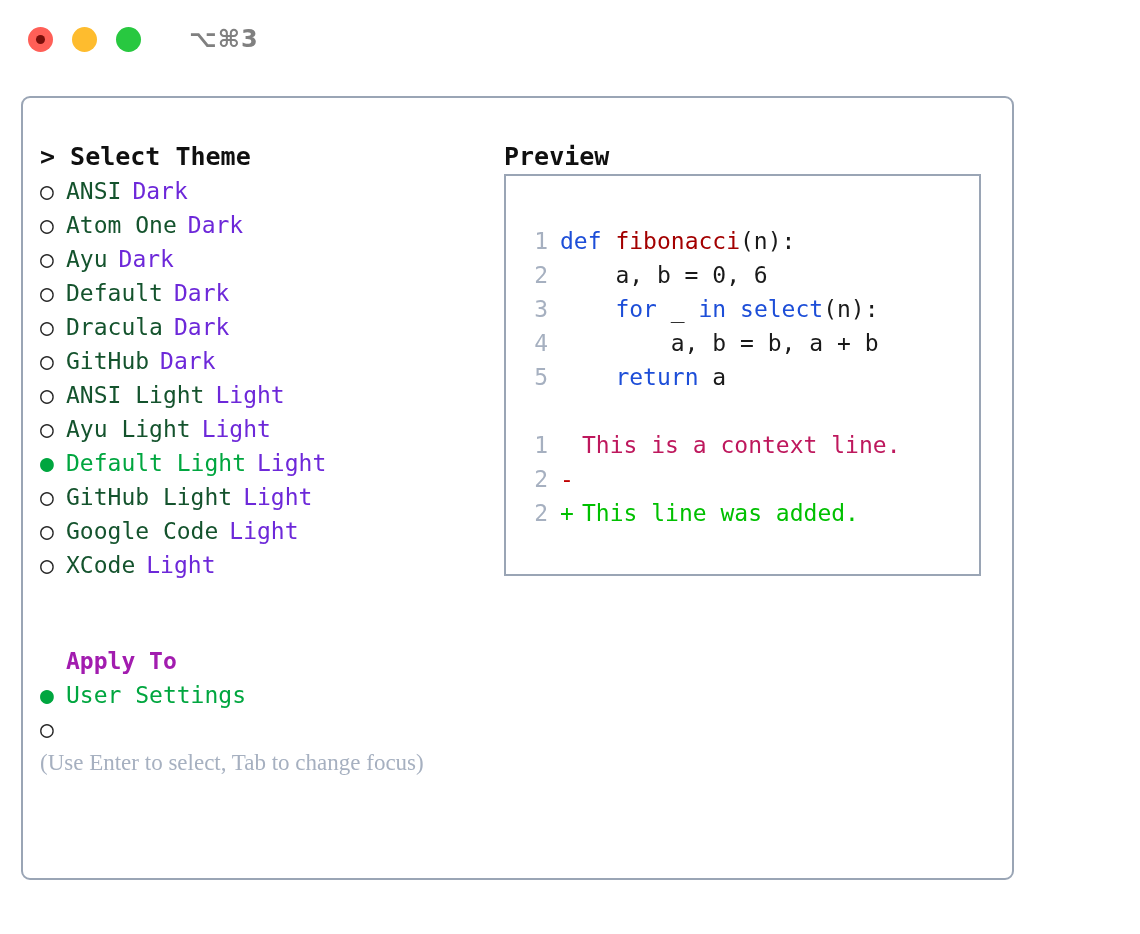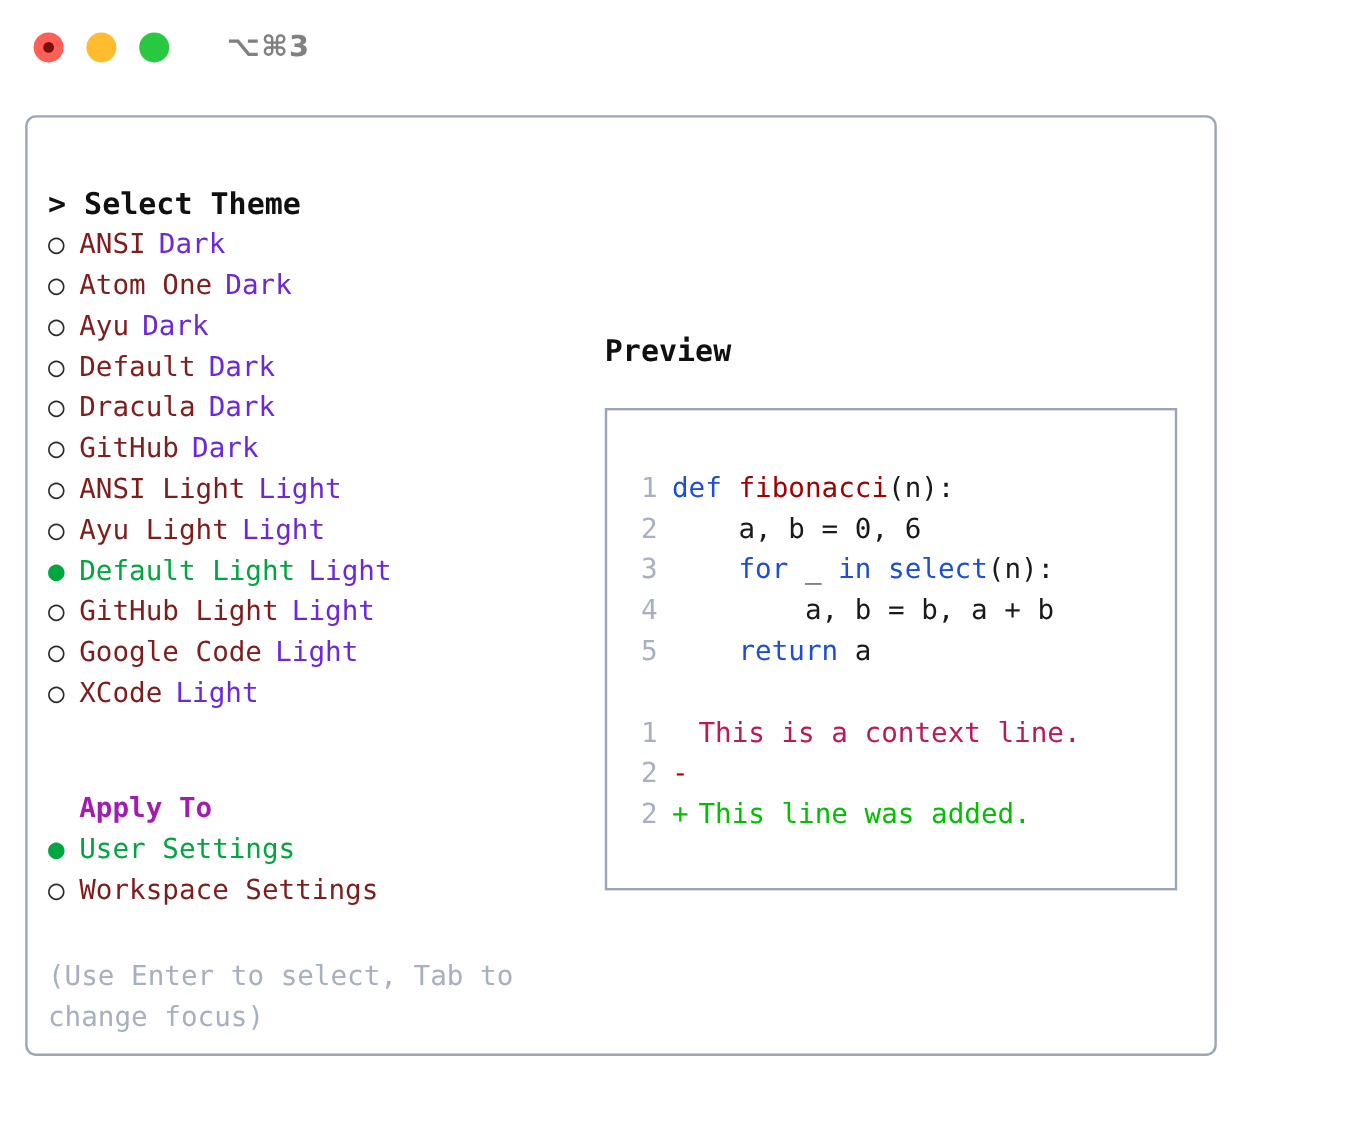--- a/index.html
+++ b/index.html
@@ -78,21 +78,20 @@
     border-radius: 9px;
     box-sizing: border-box;
     background: #ffffff;
   }
 
   .panel-inner {
     display: flex;
     padding: 42px 0 0 0;
     height: 100%;
     box-sizing: border-box;
-    align-items: center;
   }
 
   
   .left-col {
     width: 470px;
     padding-left: 17px;
     box-sizing: border-box;
   }
 
   .list-header {
@@ -117,58 +116,57 @@
   }
   .bullet {
     width: 26px;
     flex: 0 0 26px;
     font-size: 23px;
     color: #2b2b2b;
     line-height: 34px;
   }
   .bullet.sel { color: #00a63f; }
   .row-label {
-    color: #7f1d1d;
+    color: #14532d;
   }
   .row.selected .row-label { color: #00a63f; }
   .row-tag {
     color: #6d28d9;
     margin-left: 11px;
   }
 
   .apply-header {
     font-size: 23px;
     font-weight: bold;
     color: #a21caf;
     line-height: 34px;
     padding-left: 26px;
     white-space: pre;
   }
   .spacer-block { height: 62px; }
 
   .hint {
-    margin-top: 38px;
     font-size: 23px;
     line-height: 34px;
     color: #a6b0c0;
     max-width: 410px;
+    font-family: Liberation Serif, serif;
   }
 
   
   .right-col {
     flex: 1;
     padding-left: 11px;
     box-sizing: border-box;
   }
   .preview-title {
     font-size: 25px;
     font-weight: bold;
     color: #101010;
     line-height: 34px;
-    margin-bottom: 30px;
     white-space: pre;
   }
   .preview-box {
     width: 477px;
     height: 402px;
     border: 2px solid #9aa5b5;
     box-sizing: border-box;
     background: #ffffff;
     padding: 48px 0 0 18px;
   }
@@ -238,21 +236,21 @@
             <li class="row"><span class="bullet">○</span><span class="row-label">GitHub Light</span><span class="row-tag">Light</span></li>
             <li class="row"><span class="bullet">○</span><span class="row-label">Google Code</span><span class="row-tag">Light</span></li>
             <li class="row"><span class="bullet">○</span><span class="row-label">XCode</span><span class="row-tag">Light</span></li>
           </ul>
 
         <div class="spacer-block"></div>
 
         <div class="apply-header">Apply To</div>
         <ul class="apply-list" id="apply-list">
             <li class="row selected"><span class="bullet sel">●</span><span class="row-label">User Settings</span></li>
-            <li class="row"><span class="bullet">○</span><span class="row-label">Workspace Settings</span></li>
+            <li class="row"><span class="bullet">○</span></li>
           </ul>
 
         <div class="hint">(Use Enter to select, Tab to change focus)</div>
       </div>
 
       <div class="right-col">
         <div class="preview-title">Preview</div>
         <div class="preview-box">
           <div id="code-block">
               <div class="code-line"><span class="lineno">1</span><span class="code-text"><span class="tok-kw">def </span><span class="tok-fn">fibonacci</span><span class="tok-plain">(n):</span></span></div>

